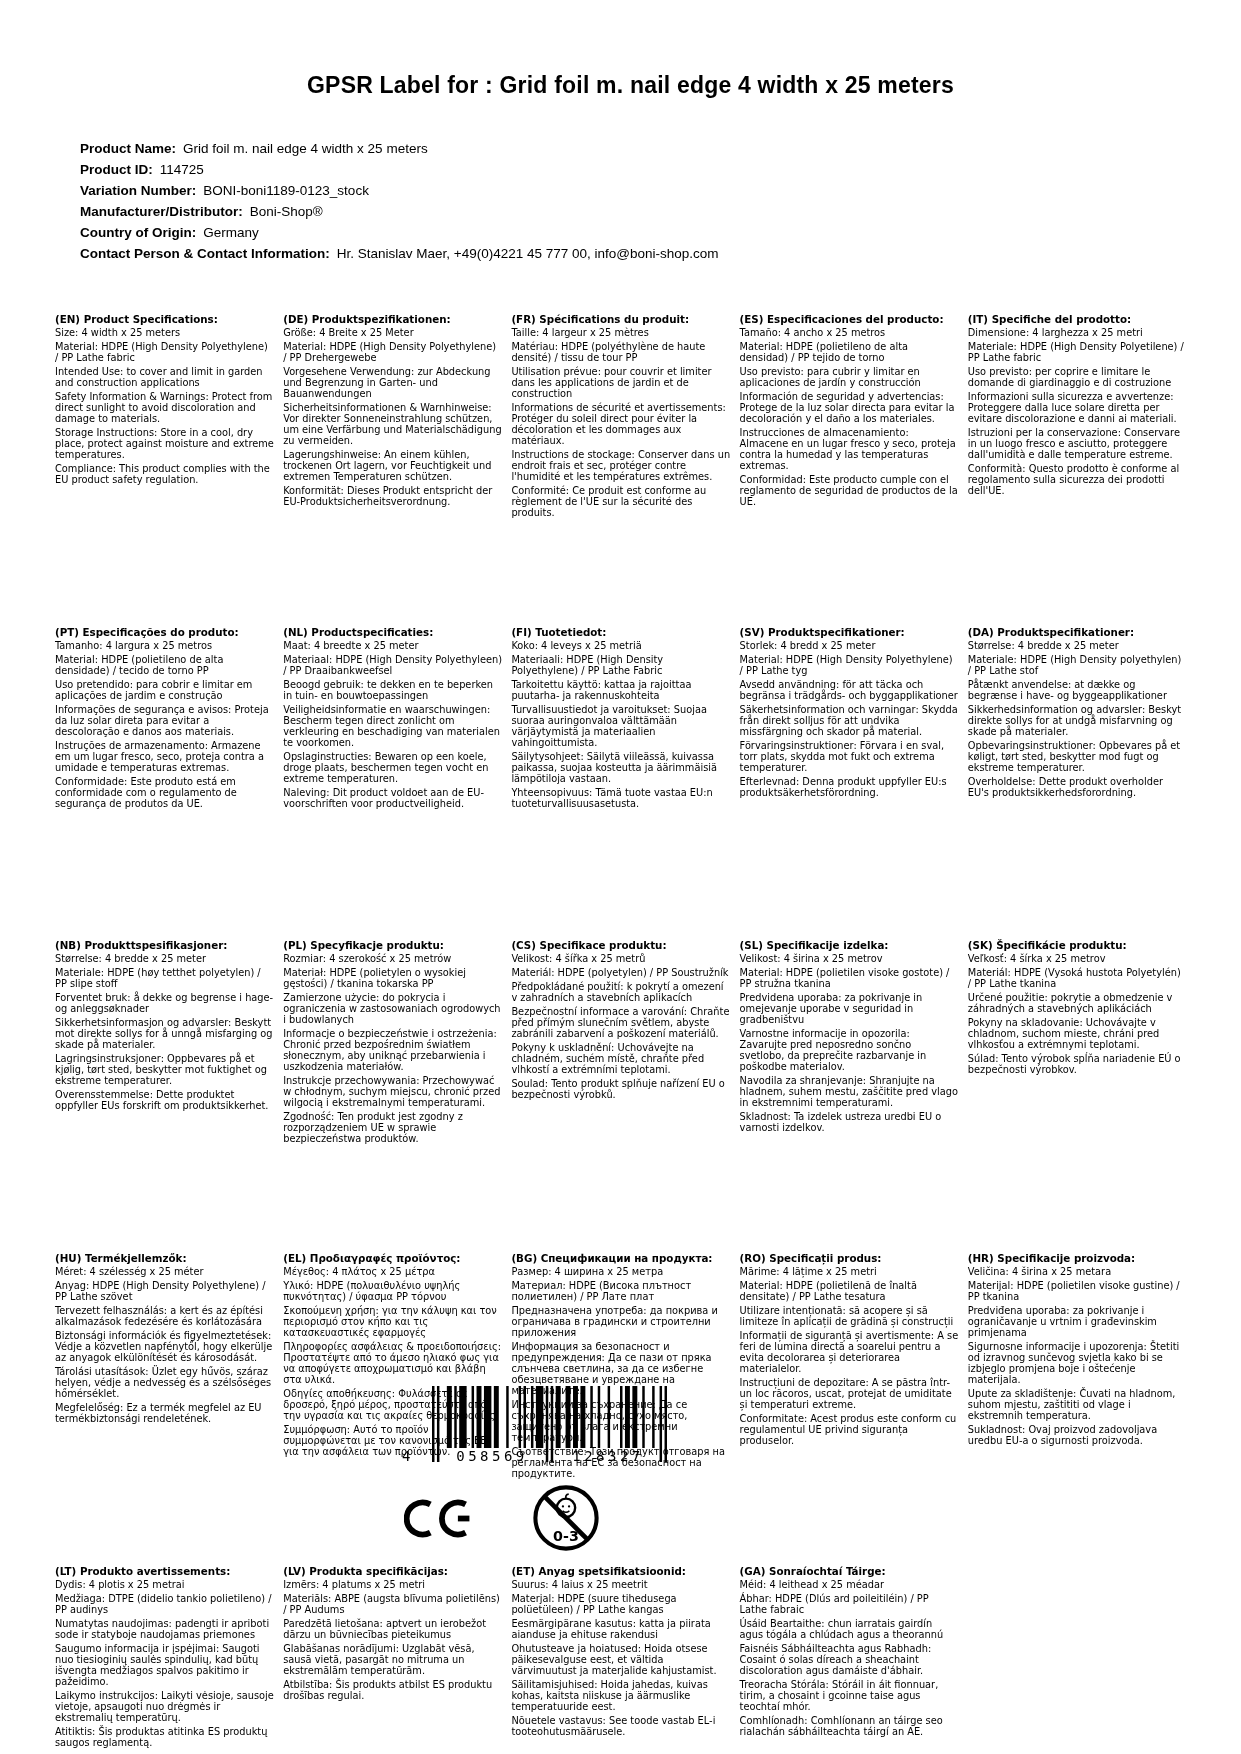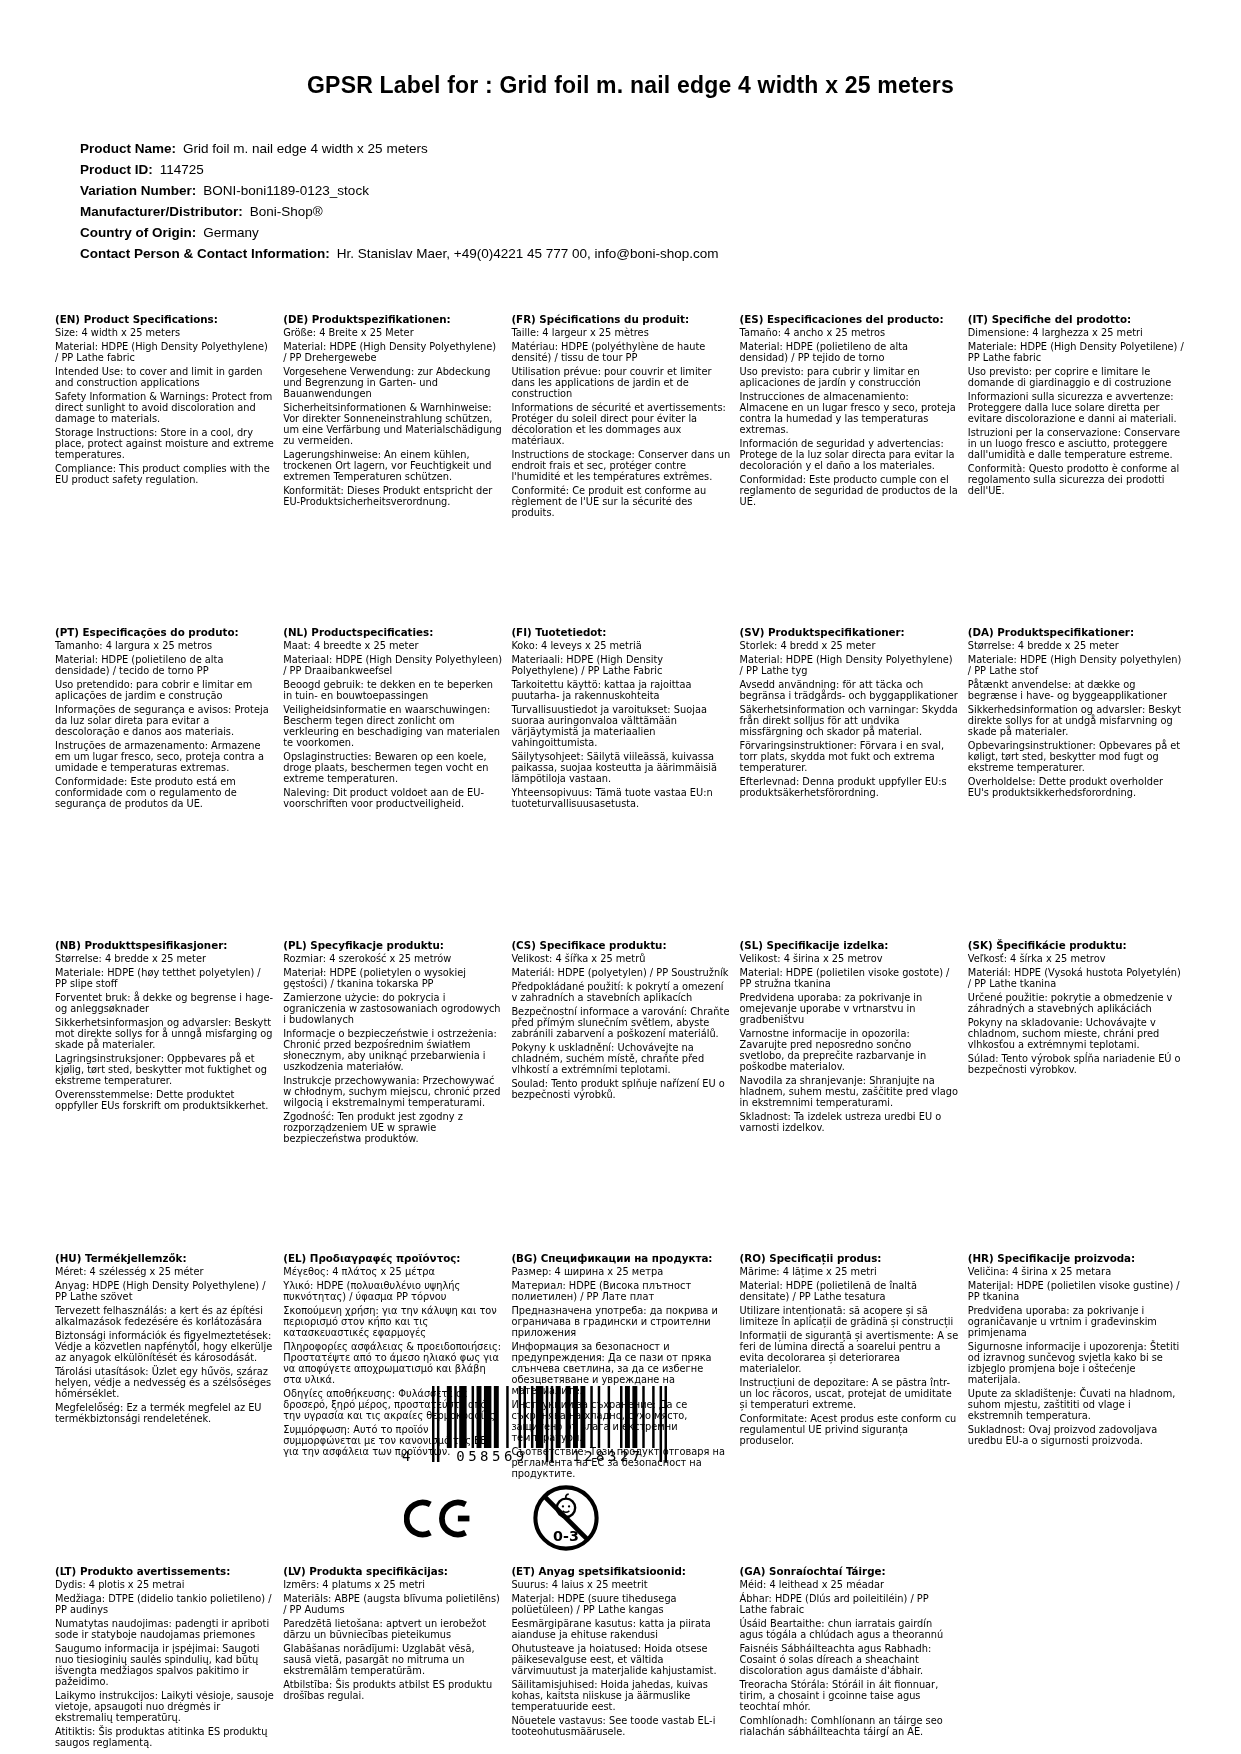--- a/index.html
+++ b/index.html
@@ -142,24 +142,24 @@
       <article class="spec-cell">
         <h2 class="spec-heading">(ES) Especificaciones del producto:</h2>
         <div class="spec-body">
 
             <p class="spec-line">Tamaño: 4 ancho x 25 metros</p>
 
             <p class="spec-line">Material: HDPE (polietileno de alta densidad) / PP tejido de torno</p>
 
             <p class="spec-line">Uso previsto: para cubrir y limitar en aplicaciones de jardín y construcción</p>
 
+            <p class="spec-line">Información de seguridad y advertencias: Protege de la luz solar directa para evitar la decoloración y el daño a los materiales.</p>
+
             <p class="spec-line">Instrucciones de almacenamiento: Almacene en un lugar fresco y seco, proteja contra la humedad y las temperaturas extremas.</p>
 
-            <p class="spec-line">Información de seguridad y advertencias: Protege de la luz solar directa para evitar la decoloración y el daño a los materiales.</p>
-
             <p class="spec-line">Conformidad: Este producto cumple con el reglamento de seguridad de productos de la UE.</p>
           </div>
       </article>
 
       <article class="spec-cell">
         <h2 class="spec-heading">(IT) Specifiche del prodotto:</h2>
         <div class="spec-body">
 
             <p class="spec-line">Dimensione: 4 larghezza x 25 metri</p>
 
@@ -320,21 +320,21 @@
       </article>
 
       <article class="spec-cell">
         <h2 class="spec-heading">(SL) Specifikacije izdelka:</h2>
         <div class="spec-body">
 
             <p class="spec-line">Velikost: 4 širina x 25 metrov</p>
 
             <p class="spec-line">Material: HDPE (polietilen visoke gostote) / PP stružna tkanina</p>
 
-            <p class="spec-line">Predvidena uporaba: za pokrivanje in omejevanje uporabe v vrtnarstvu in gradbeništvu</p>
+            <p class="spec-line">Predvidena uporaba: za pokrivanje in omejevanje uporabe v seguridad in gradbeništvu</p>
 
             <p class="spec-line">Varnostne informacije in opozorila: Zavarujte pred neposredno sončno svetlobo, da preprečite razbarvanje in poškodbe materialov.</p>
 
             <p class="spec-line">Navodila za shranjevanje: Shranjujte na hladnem, suhem mestu, zaščitite pred vlago in ekstremnimi temperaturami.</p>
 
             <p class="spec-line">Skladnost: Ta izdelek ustreza uredbi EU o varnosti izdelkov.</p>
           </div>
       </article>
 
       <article class="spec-cell">

